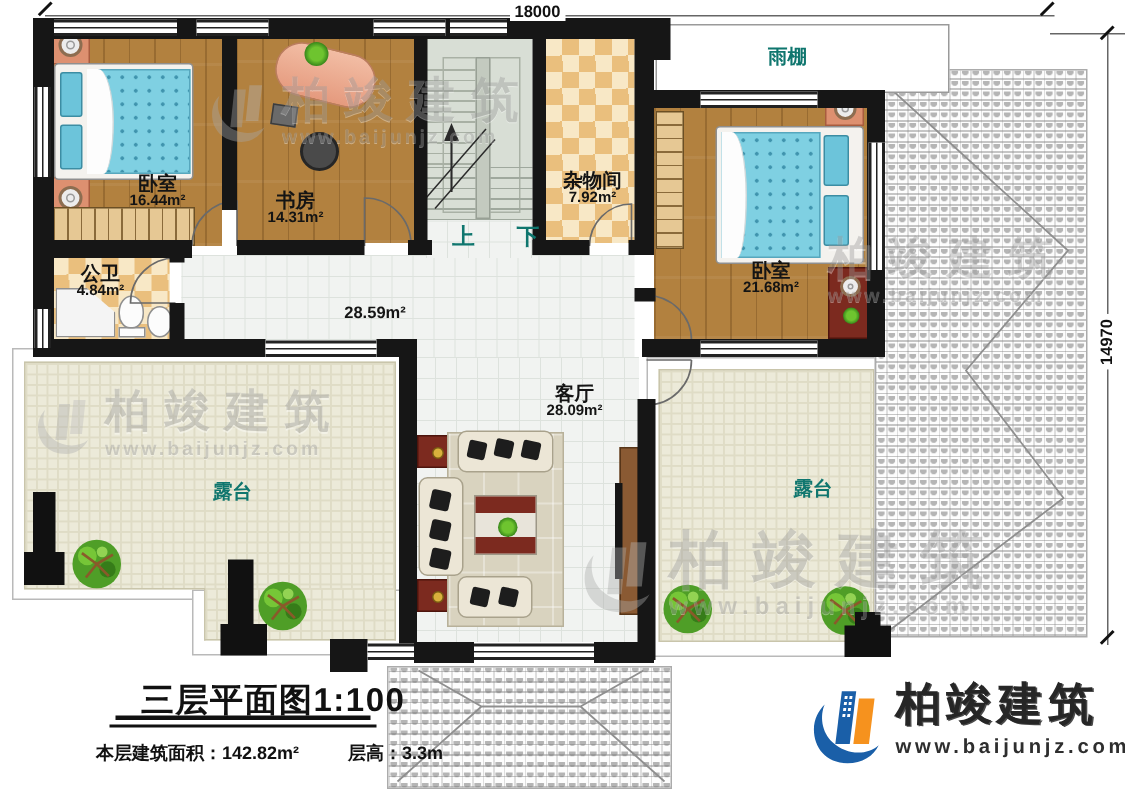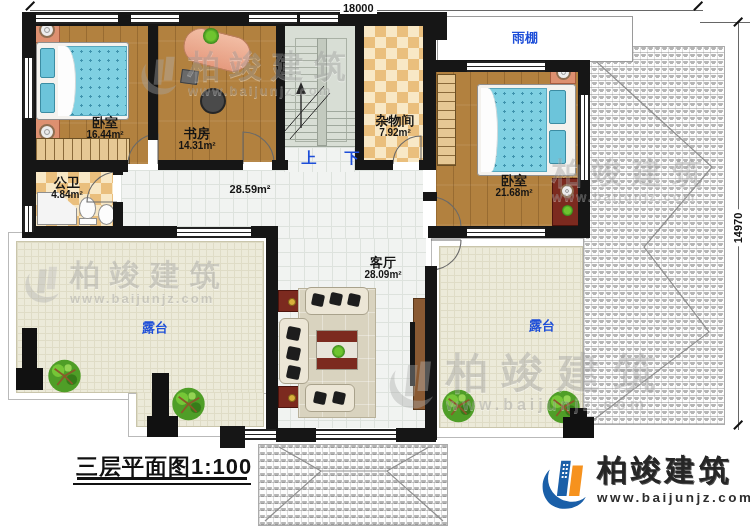--- a/index.html
+++ b/index.html
@@ -34,21 +34,21 @@
                          repeating-linear-gradient(0deg,rgba(130,130,130,.45) 0 1px,transparent 1px 7px),
                          repeating-linear-gradient(90deg,rgba(150,150,150,.3) 0 1px,transparent 1px 7px);
         background-size:7px 7px,auto,auto;}
   .canopy{position:absolute;background:#fff;border:1px solid #9a9a9a;z-index:7;box-sizing:border-box;}
   
   .rlabel{position:absolute;z-index:50;transform:translate(-50%,-50%);text-align:center;color:#141414;
           line-height:1.05;white-space:nowrap;}
   .rlabel .nm{font-weight:bold;font-size:13px;display:block;}
   .rlabel .ar{font-weight:bold;font-size:10px;display:block;}
   .small-label{position:absolute;z-index:50;transform:translate(-50%,-50%);font-weight:bold;font-size:13px;
-          color:#1d4ed8;white-space:nowrap;padding-left:24px;}
+          color:#0f766e;white-space:nowrap;padding-left:24px;}
   
   .furn{position:absolute;z-index:12;box-sizing:border-box;}
   .bedframe{background:#f4f2ee;border:1px solid #8f8f8f;border-radius:3px;}
   .mattress{background-color:#7fd0e2;border:1px solid #57a7bd;
             background-image:radial-gradient(#3f93ad 1px,transparent 1.4px);background-size:9px 9px;}
   .pillow{background:#6cc4da;border:1px solid #3c8da3;border-radius:2px;}
   .sheet{background:#fdfdfd;border-right:1px solid #cfd8da;border-radius:0 60% 40% 0/0 50% 50% 0;}
   .nstand{background:#dd9070;border:1px solid #a85c3e;}
   .lamp{position:absolute;border-radius:50%;background:#ececec;border:2px solid #8d6d50;box-sizing:border-box;}
   .lamp::after{content:"";position:absolute;inset:3px;border-radius:50%;border:1px solid #9a9a9a;}
@@ -314,21 +314,21 @@
     <span class="ar">21.68m²</span>
     </div>
   <div class="rlabel" style="left:67px;top:188px;">
     <span class="nm">公卫</span>
     <span class="ar">4.84m²</span>
     </div>
   <div class="rlabel" style="left:383px;top:268px;">
     <span class="nm">客厅</span>
     <span class="ar">28.09m²</span>
     </div>
-  <div class="rlabel" style="left:250px;top:190px;">
+  <div class="rlabel" style="left:250px;top:210px;">
     <span class="ar" style="font-size:11px;">28.59m²</span>
     </div>
   <div class="small-label" style="left:513px;top:38px;">雨棚</div>
   <div class="small-label" style="left:143px;top:328px;">露台</div>
   <div class="small-label" style="left:530px;top:326px;">露台</div>
   <div class="small-label" style="left:297px;top:158px;font-size:15px;">上</div>
   <div class="small-label" style="left:340px;top:158px;font-size:15px;">下</div>
 
   <div class="dimline" style="left:30px;top:10px;width:673px;height:1px;"></div>
   <div class="tick" style="left:24px;top:5px;"></div>
@@ -379,23 +379,28 @@
           <rect x="24" y="8" width="11" height="36" fill="#ababaa"></rect>
           <rect x="38" y="4" width="12" height="34" fill="#b8b8b7"></rect>
         </g>
       </svg>
     <div>
       <div class="t1" style="font-size:42px;letter-spacing:14px;">柏竣建筑</div>
       <div class="t2" style="font-size:16px;letter-spacing:4px;">www.baijunjz.com</div>
     </div>
   </div>
 
-  <div class="title" style="left:76px;top:452px;">三层平面图1:100</div>
+  <div class="title" style="left:94px;top:452px;">三层平面图1:100</div>
   <div class="tline" style="left:77px;top:477px;width:170px;height:3px;"></div>
   <div class="tline" style="left:73px;top:483px;width:178px;height:2px;"></div>
+  <div class="stats" style="left:64px;top:494px;">
+    <span>本层建筑面积：</span><span>142.82m²</span>
+    <span style="display:inline-block;width:26px;"></span>
+    <span>层高：</span><span>3.3m</span>
+  </div>
 
   <div class="logo" style="left:541px;top:455px;">
     <svg width="48" height="58" viewBox="0 0 60 70">
       <path d="M30 66 C12 66 2 53 2 38 C2 29 6 22 11 17 C7 26 8 40 18 49 C29 59 46 60 56 51 C52 60 42 66 30 66 Z" fill="#1a5fa8"></path>
       <g transform="skewX(-7)">
         <rect x="26" y="6" width="12" height="44" fill="#1a5fa8"></rect>
         <rect x="41" y="12" width="13" height="38" fill="#f6921e"></rect>
         <g fill="#ffffff">
           <rect x="29" y="10" width="2.4" height="2.4"></rect>
             <rect x="33" y="10" width="2.4" height="2.4"></rect>

